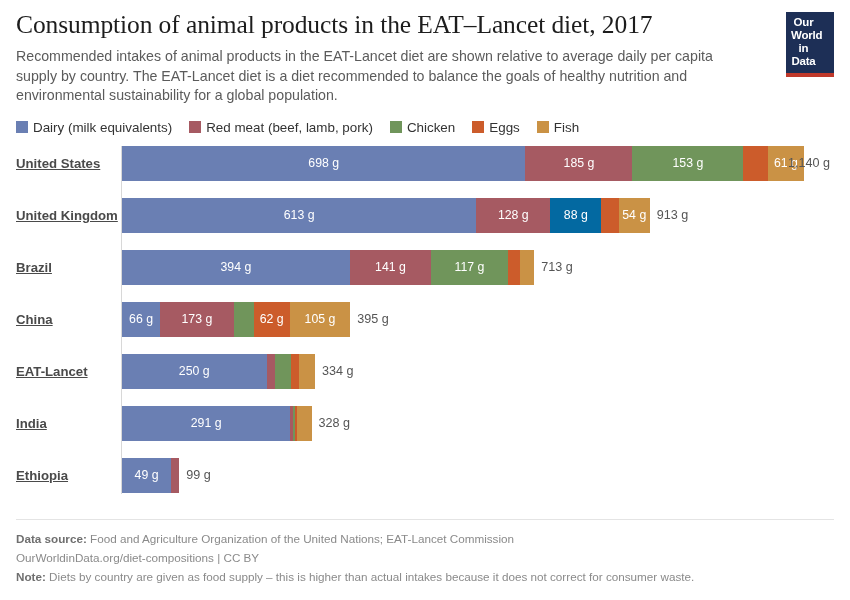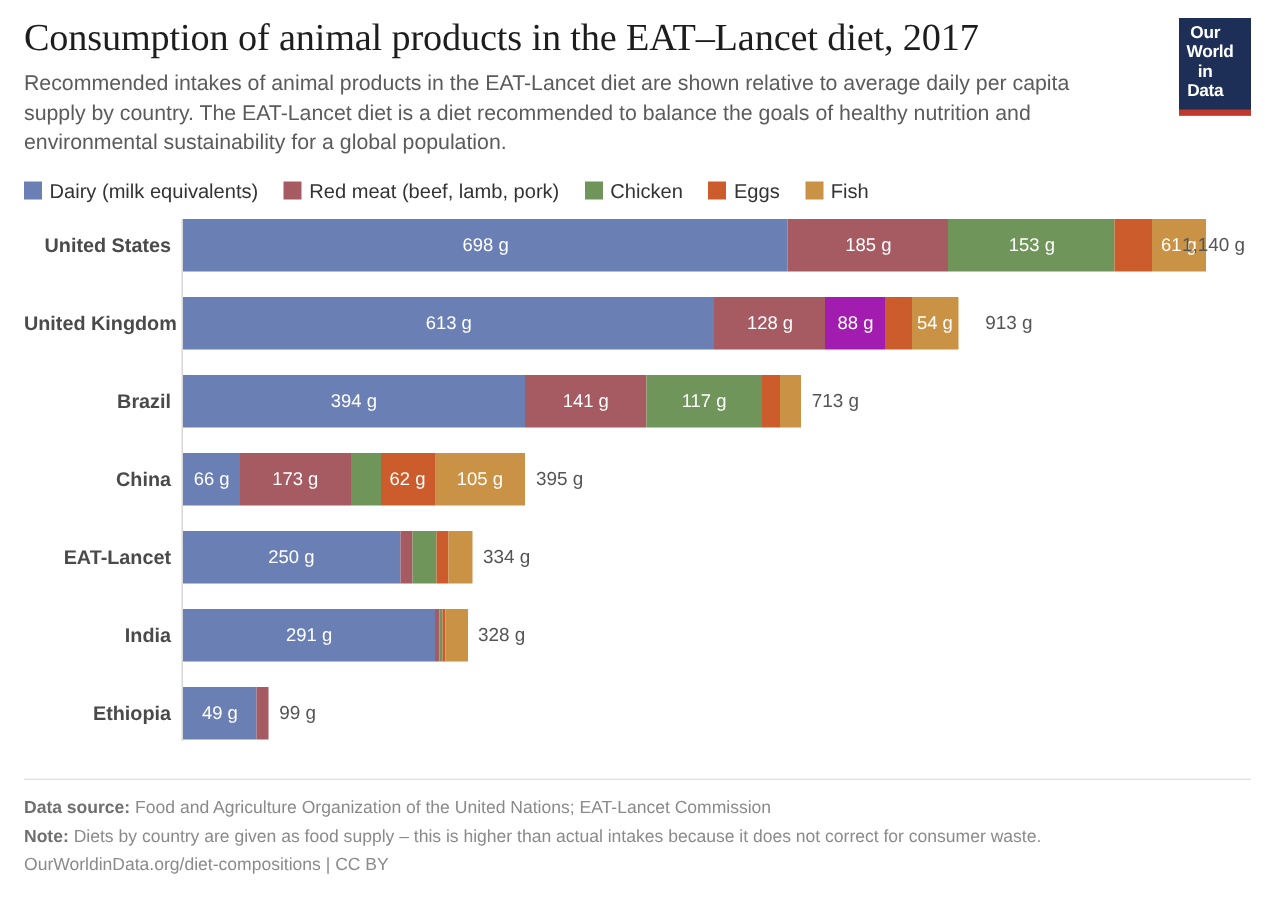--- a/index.html
+++ b/index.html
@@ -109,25 +109,26 @@
     position: relative;
     height: 52px;
   }
   .row-label {
     position: absolute;
     left: 0;
     top: 0;
     width: 98px;
     height: 35px;
     line-height: 35px;
-    text-align: right;
+    text-align: left;
     font-size: 13.2px;
     font-weight: 700;
     color: #4a4a4a;
     white-space: nowrap;
+    text-decoration: underline;
   }
   .bar {
     position: absolute;
     left: 106px;
     top: 0;
     height: 35px;
     display: flex;
     align-items: stretch;
   }
   .seg {
@@ -234,21 +235,21 @@
       </div>
       <div class="row">
         <div class="row-label">United Kingdom</div>
         <div class="bar">
           <div class="seg" title="Dairy (milk equivalents): 613 g" style="width: 354.357px; background: rgb(106, 127, 179);">
             <span class="seg-label">613 g</span>
           </div>
           <div class="seg" title="Red meat (beef, lamb, pork): 128 g" style="width: 73.993px; background: rgb(166, 90, 98);">
             <span class="seg-label">128 g</span>
           </div>
-          <div class="seg" title="Chicken: 88 g" style="width: 40px; background: #a21caf;">
+          <div class="seg" title="Chicken: 88 g" style="width: 51px; background: #0369a1;">
             <span class="seg-label">88 g</span>
           </div>
           <div class="seg" title="Eggs: 30 g" style="width: 17.3421px; background: rgb(204, 92, 43);"></div>
           <div class="seg" title="Fish: 54 g" style="width: 31.2158px; background: rgb(202, 146, 69);">
             <span class="seg-label">54 g</span>
           </div>
         </div>
         <div class="bar-total" style="left: 633.778px;">913 g</div>
       </div>
       <div class="row">
@@ -322,19 +323,19 @@
           <div class="seg" title="Red meat (beef, lamb, pork): 14 g" style="width: 8.09298px; background: rgb(166, 90, 98);"></div>
         </div>
         <div class="bar-total" style="left: 163.229px;">99 g</div>
       </div>
     </div>
 
   <div class="footer">
     <div class="footer-line">
       <b>Data source:</b><span> Food and Agriculture Organization of the United Nations; EAT-Lancet Commission</span>
     </div>
+    <div class="footer-line">OurWorldinData.org/diet-compositions | CC BY</div>
     <div class="footer-line">
       <b>Note:</b><span> Diets by country are given as food supply – this is higher than actual intakes because it does not correct for consumer waste.</span>
     </div>
-    <div class="footer-line">OurWorldinData.org/diet-compositions | CC BY</div>
   </div>
 
 </div>
 
 </body></html>

